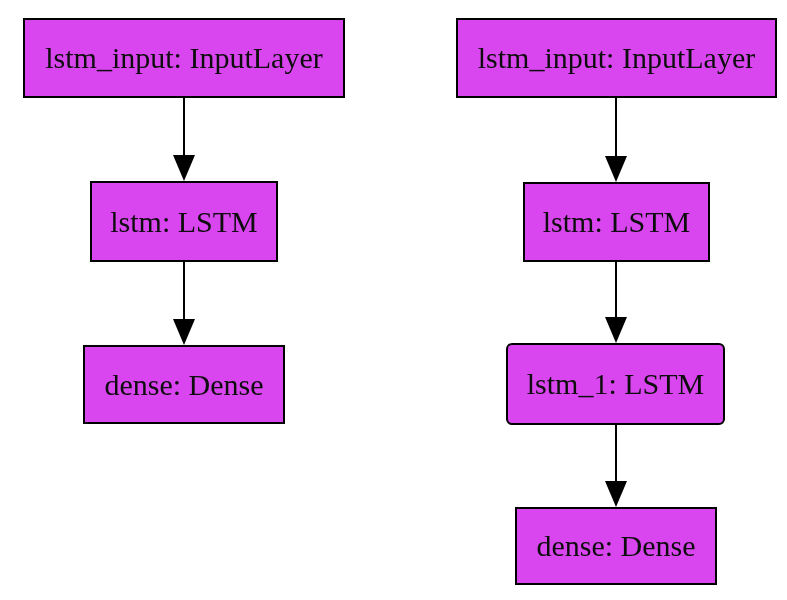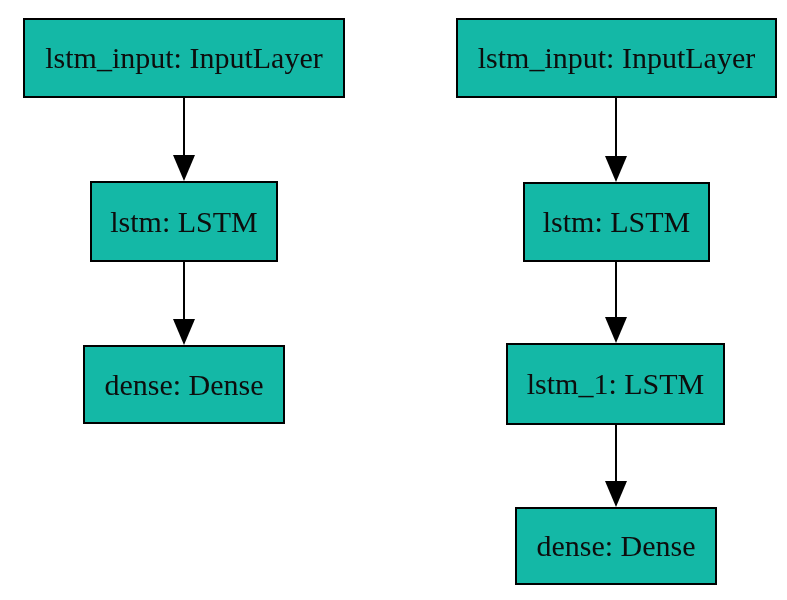--- a/index.html
+++ b/index.html
@@ -12,21 +12,21 @@
     width: 787px;
     height: 600px;
     background: #ffffff;
     overflow: hidden;
     font-family: "Liberation Serif", "DejaVu Serif", serif;
   }
   .node {
     position: absolute;
     box-sizing: border-box;
     border: 2px solid #000000;
-    background: #14b8a6;
+    background: #d946ef;
     display: flex;
     align-items: center;
     justify-content: center;
     font-size: 30px;
     color: #0d0d0d;
     white-space: nowrap;
   }
   .edge {
     position: absolute;
     width: 22px;
@@ -91,21 +91,21 @@
 
     <div class="node" style="left:523px; top:182px; width:187px; height:80px;">
       <span>lstm: LSTM</span>
     </div>
 
     <div class="edge" style="left:605px; top:262px; height:81px;">
       <div class="shaft"></div>
       <div class="head"></div>
     </div>
 
-    <div class="node" style="left:506px; top:343px; width:219px; height:82px;">
+    <div class="node" style="left:506px; top:343px; width:219px; height:82px;border-radius:6px;">
       <span>lstm_1: LSTM</span>
     </div>
 
     <div class="edge" style="left:605px; top:425px; height:82px;">
       <div class="shaft"></div>
       <div class="head"></div>
     </div>
 
     <div class="node" style="left:515px; top:507px; width:202px; height:78px;">
       <span>dense: Dense</span>

